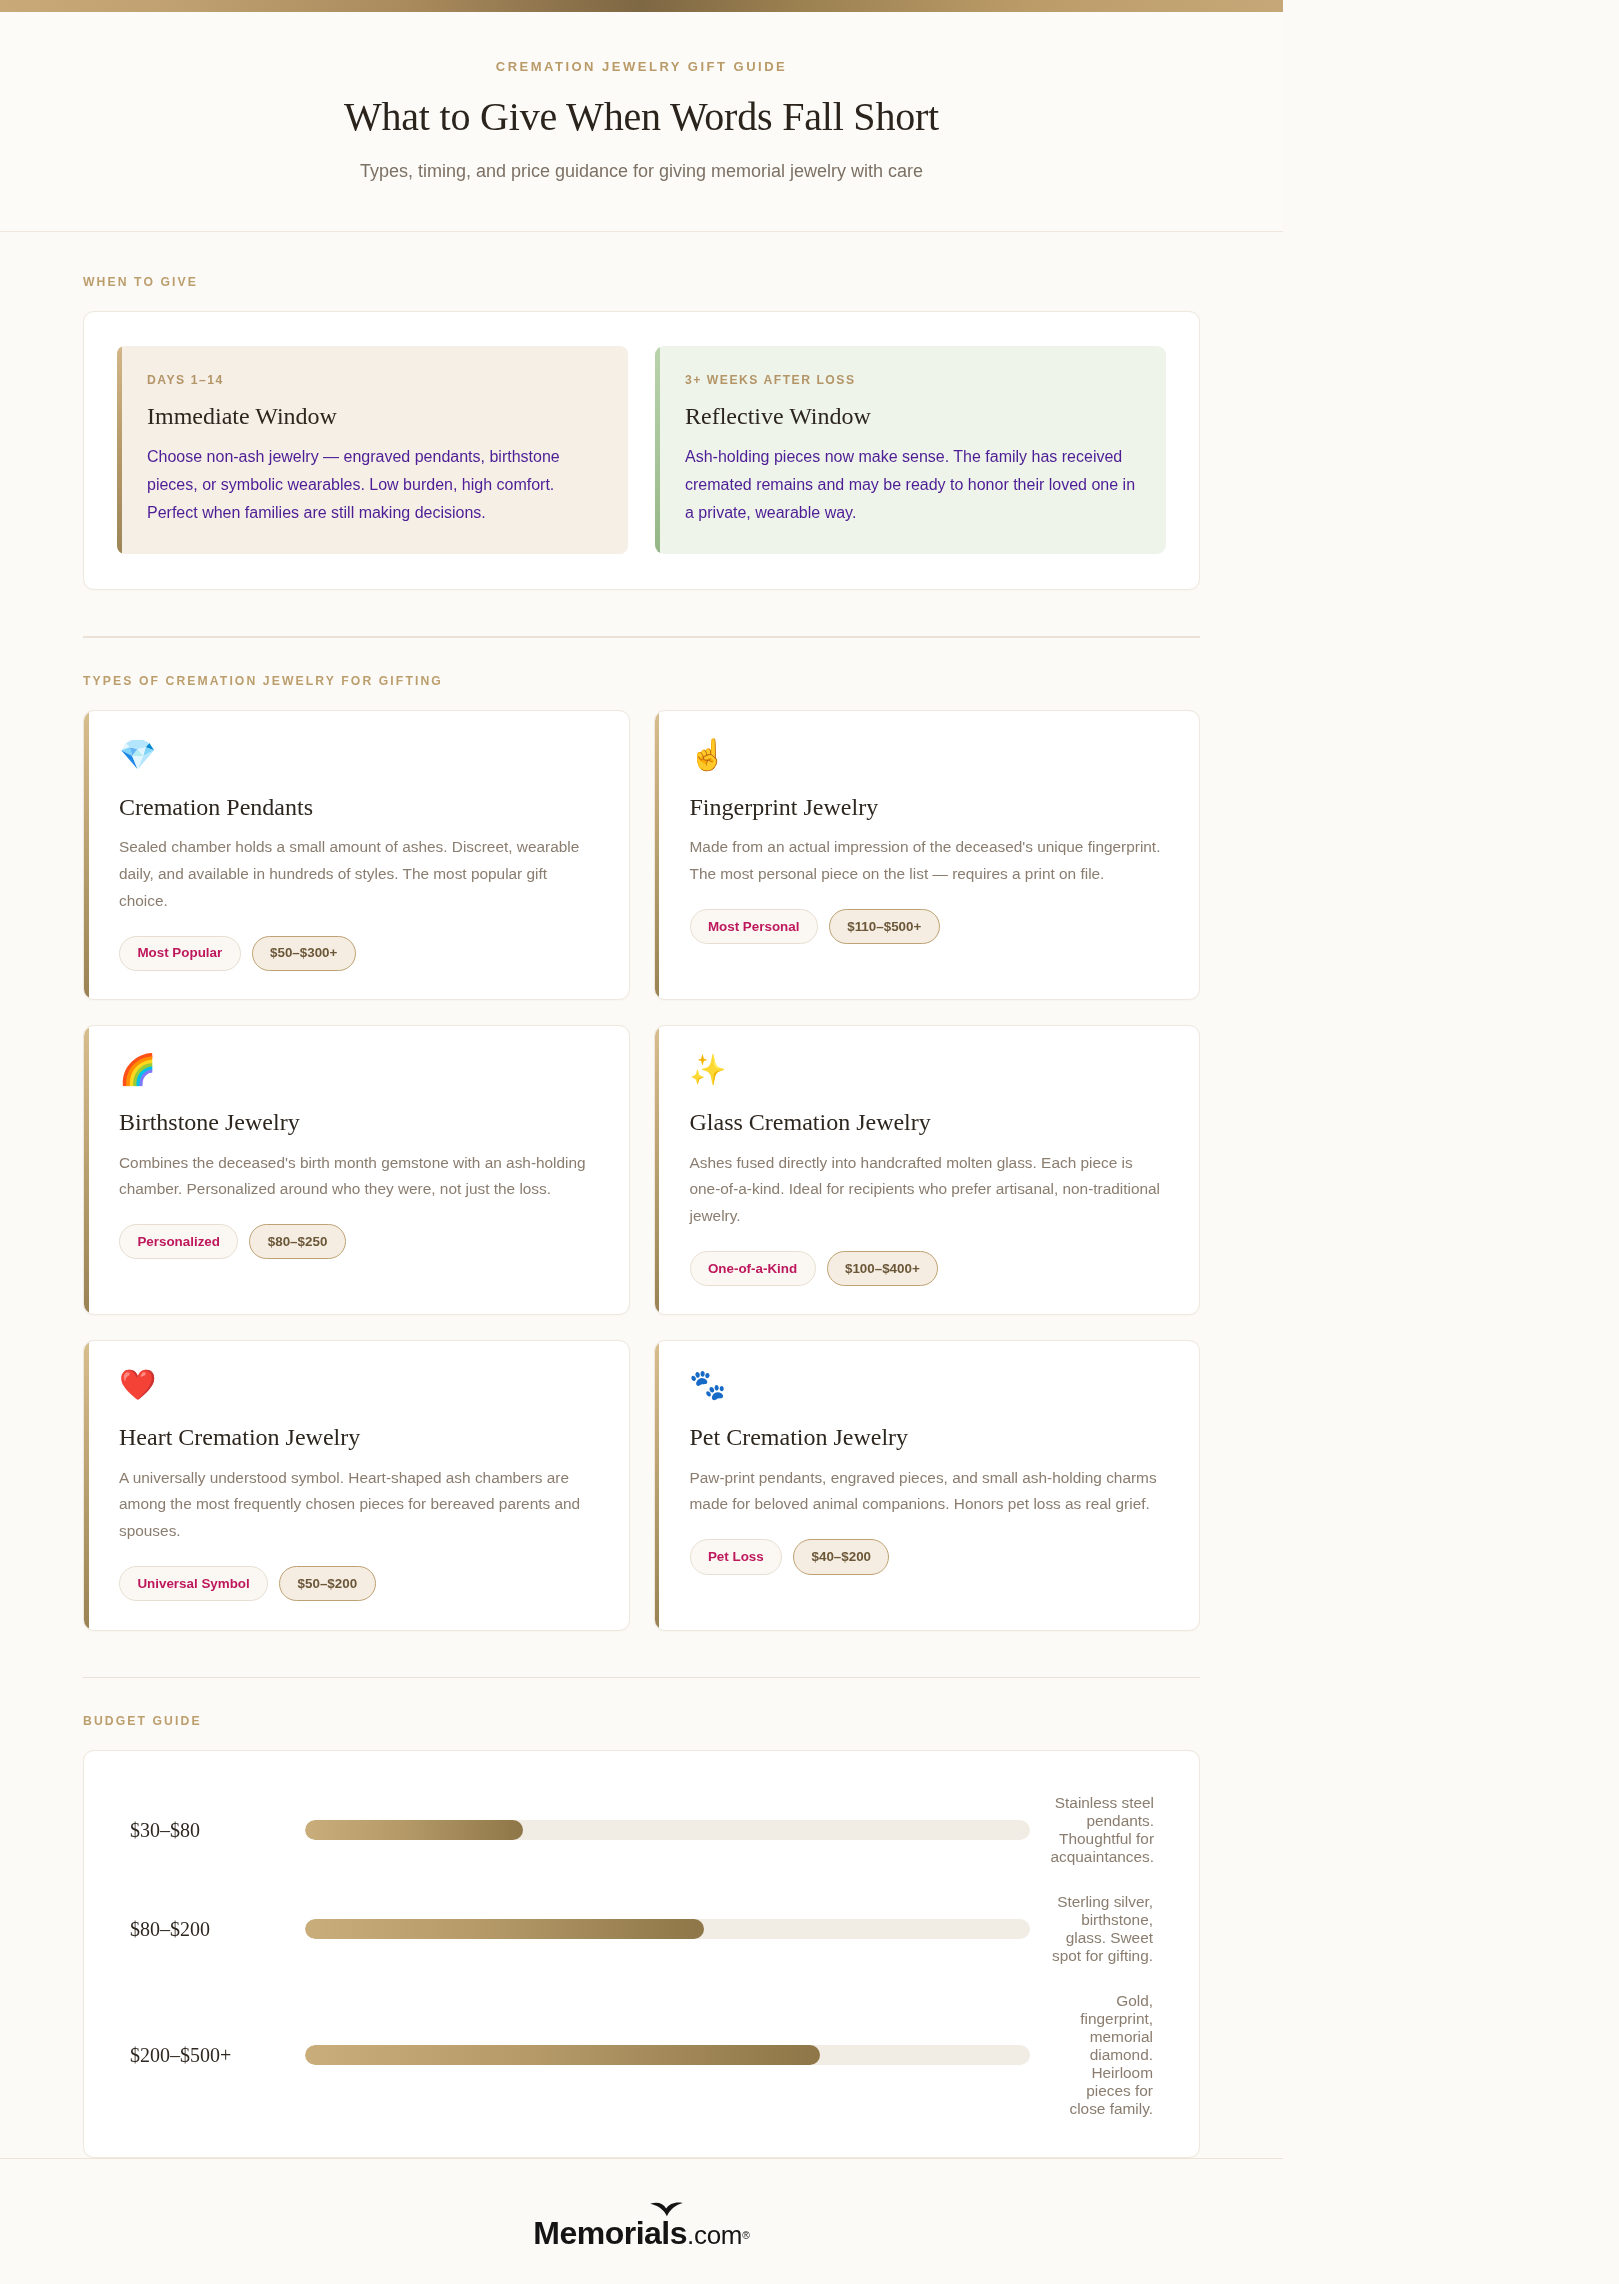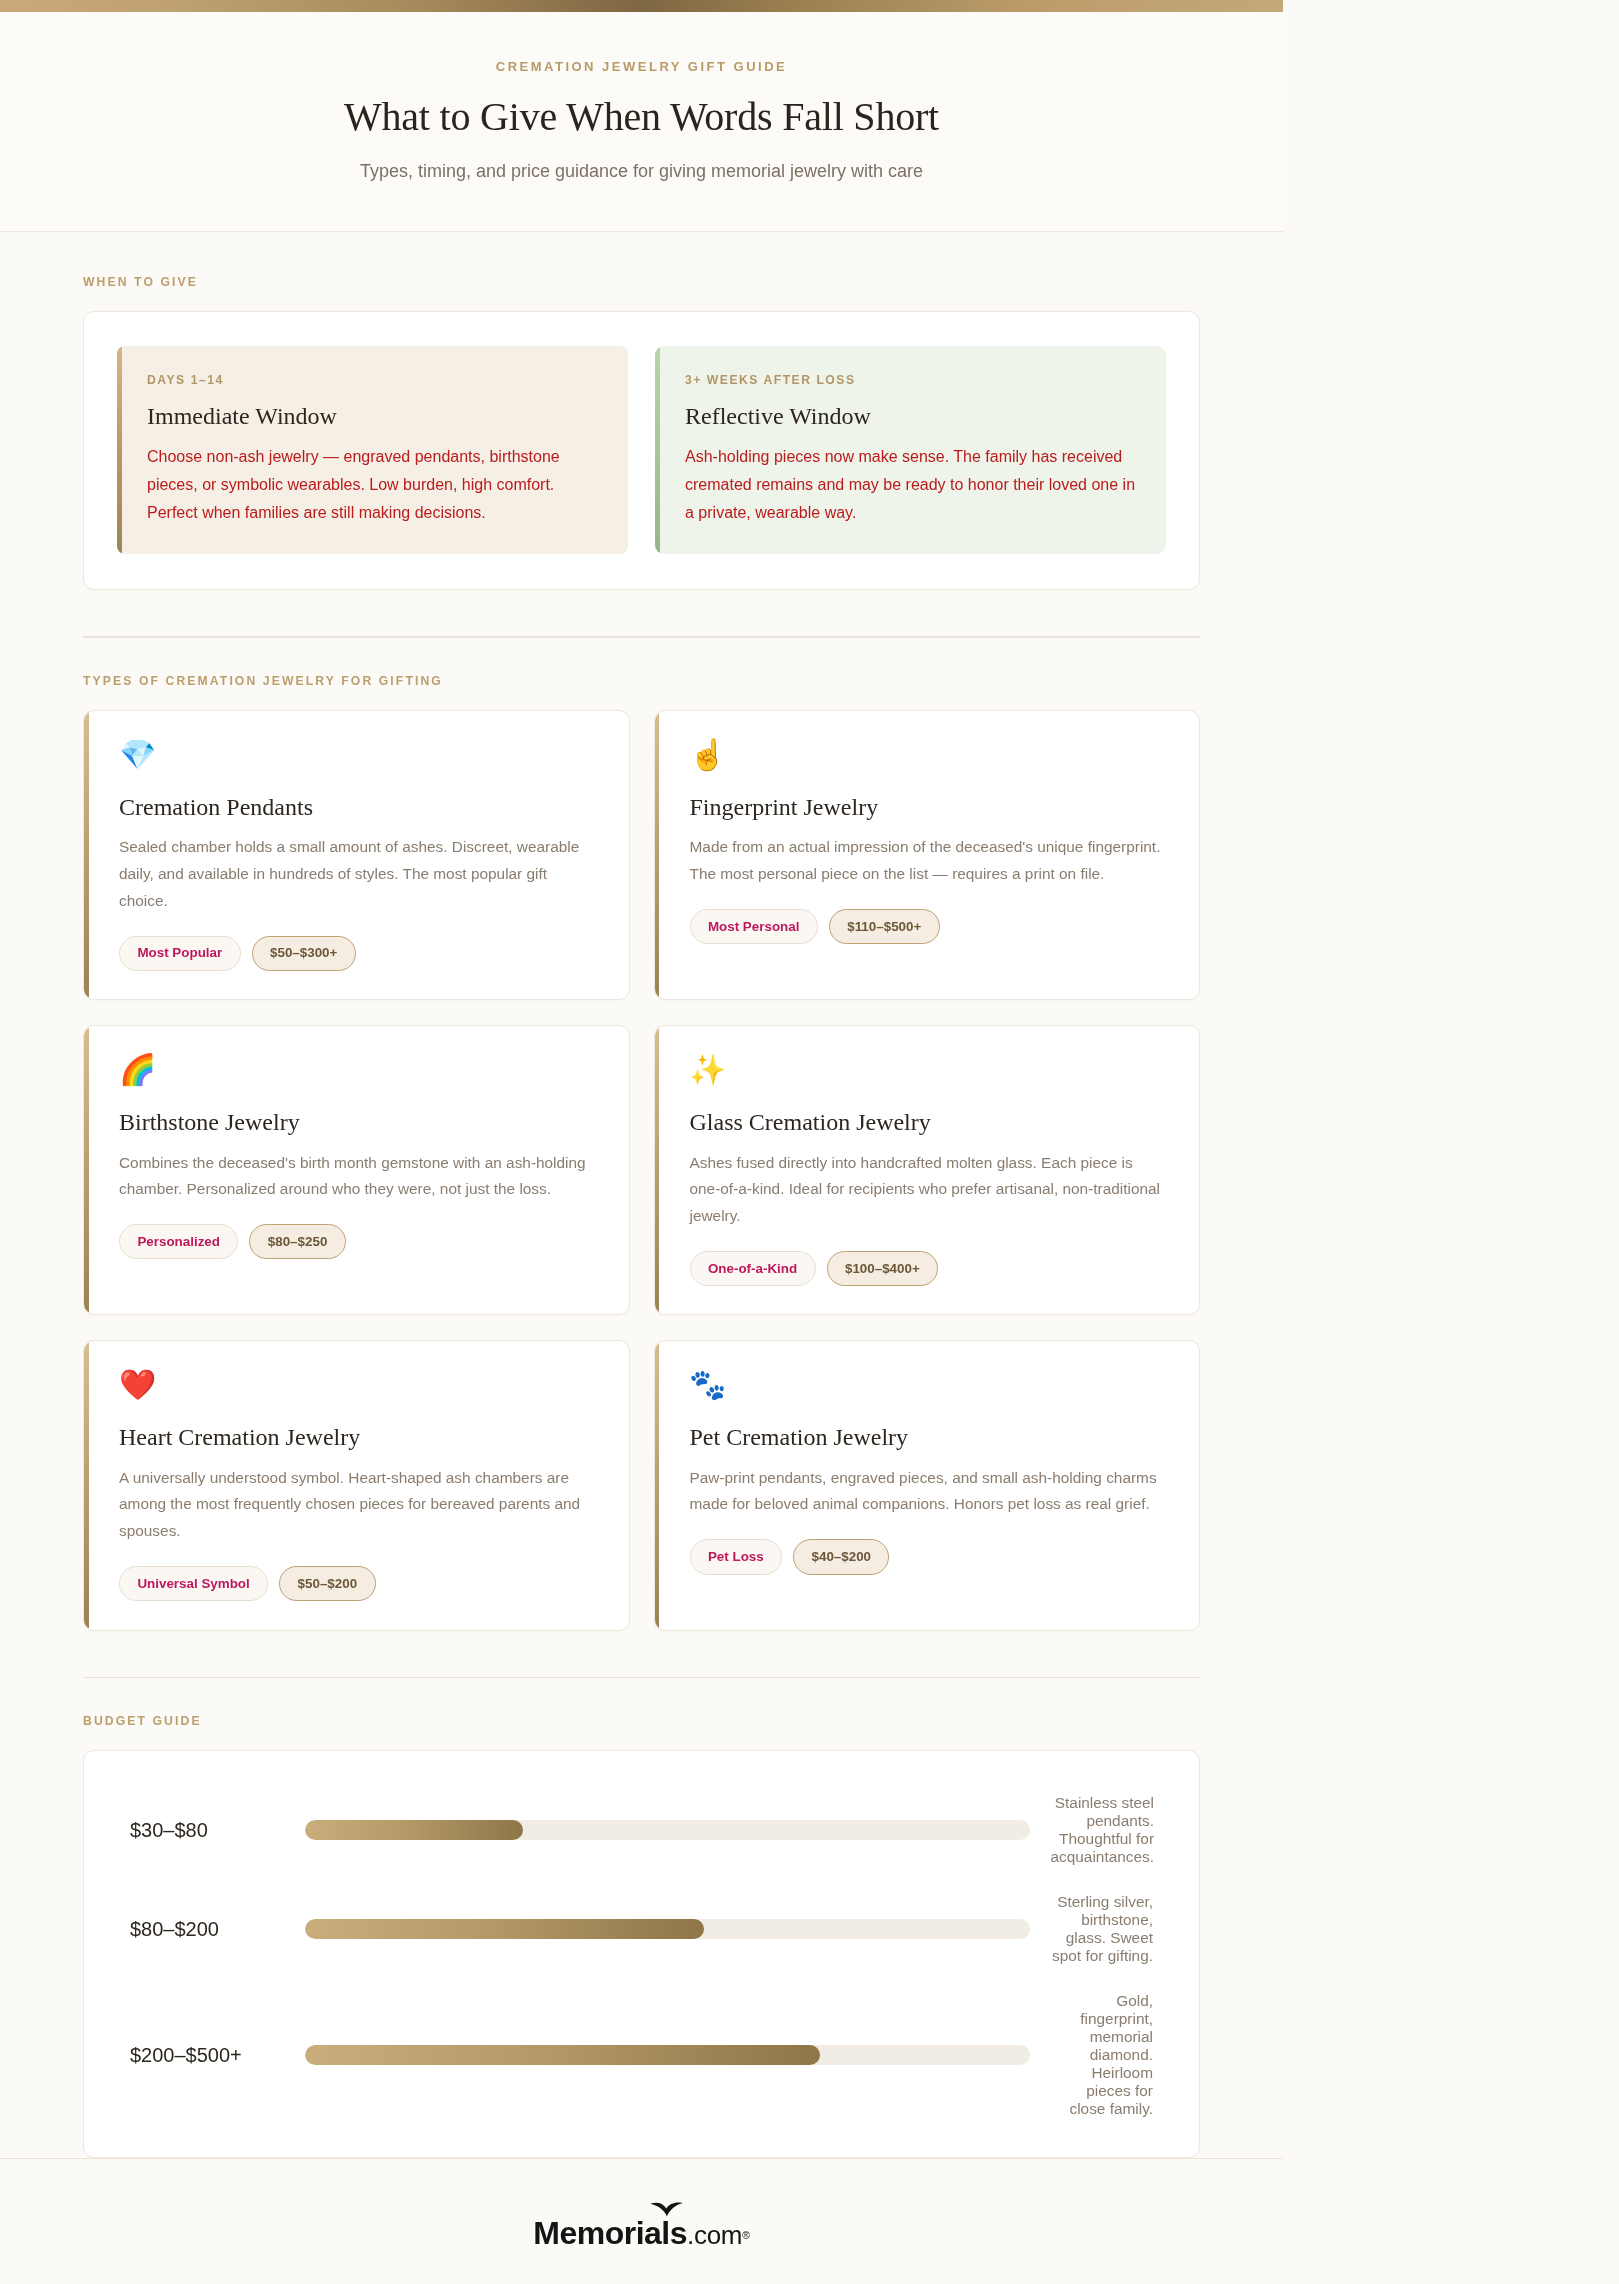--- a/index.html
+++ b/index.html
@@ -131,21 +131,21 @@
   .window-title {
     font-family:"Liberation Serif", serif;
     font-size:24px;
     color:#2D261E;
     font-weight:400;
     margin-bottom:13.4px;
   }
   .window-body {
     font-size:16px;
     line-height:1.72;
-    color:#b91c1c;
+    color:#4c1d95;
   }
 
   
   .type-grid {
     margin-top:22px;
     display:grid;
     grid-template-columns:1fr 1fr;
     gap:25px 24px;
   }
   .type-card {
@@ -205,21 +205,21 @@
 
   
   .budget-panel { padding:43px 46px 39px; }
   .budget-row {
     display:flex;
     align-items:center;
     margin-bottom:27px;
   }
   .budget-row:last-child { margin-bottom:0; }
   .budget-range {
-    font-family:Liberation Sans, sans-serif;
+    font-family:Liberation Serif, serif;
     font-size:20px;
     color:#2E271F;
     width:175px;
     flex:0 0 175px;
   }
   .budget-track {
     flex:0 0 725px;
     height:20.5px;
     background:#F1EDE4;
     border-radius:789px;

